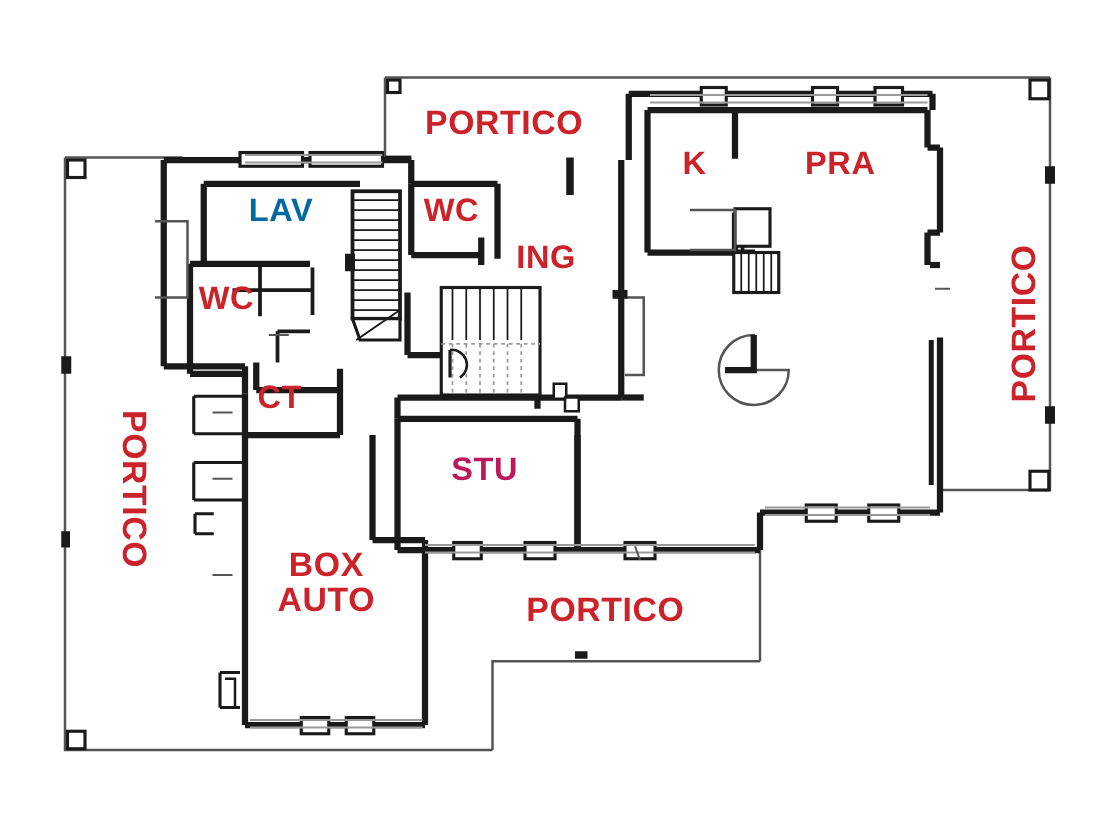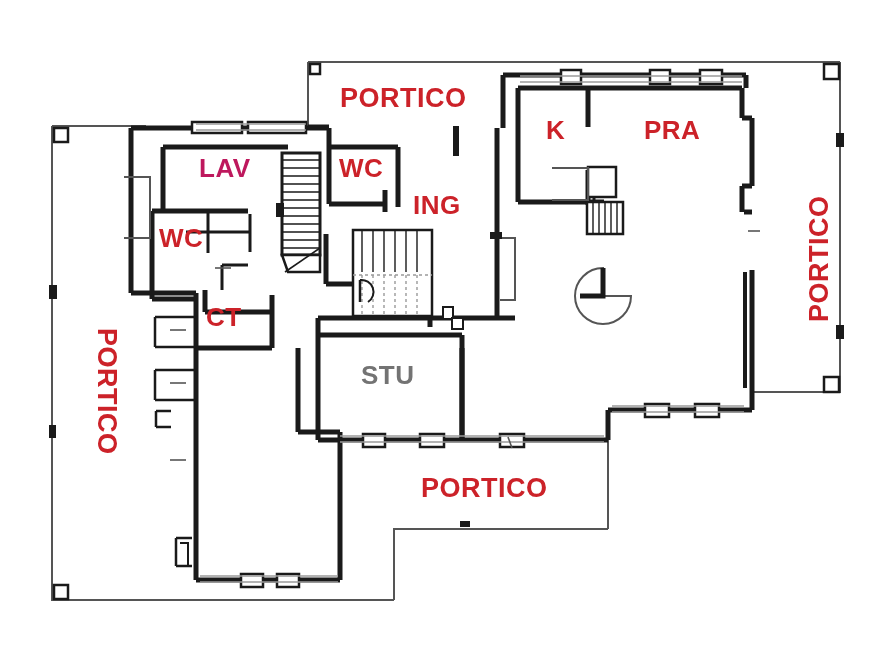--- a/index.html
+++ b/index.html
@@ -250,37 +250,39 @@
       <path d="M170,383 L186,383"></path>
       <path d="M170,460 L186,460"></path>
       <path d="M215,268 L231,268"></path>
       <path d="M748,231 L760,231"></path>
       <path d="M508,437 L512,448"></path>
     </g>
   </svg>
 
   <div class="room-label lbl-lg" style="left: 340px; top: 84px; color: rgb(204, 34, 41);">PORTICO</div>
 
-  <div class="room-label lbl-md" style="left: 199px; top: 155px; color: #be185d;">LAV</div>
+  <div class="room-label lbl-md" style="left: 199px; top: 155px; color: #0369a1;">LAV</div>
 
   <div class="room-label lbl-md" style="left: 339px; top: 155px; color: rgb(204, 34, 41);">WC</div>
 
   <div class="room-label lbl-md" style="left: 159px; top: 225px; color: rgb(204, 34, 41);">WC</div>
 
   <div class="room-label lbl-md" style="left: 413px; top: 192px; color: rgb(204, 34, 41);">ING</div>
 
   <div class="room-label lbl-md" style="left: 206px; top: 304px; color: rgb(204, 34, 41);">CT</div>
 
   <div class="room-label lbl-md" style="left: 546px; top: 117px; color: rgb(204, 34, 41);">K</div>
 
   <div class="room-label lbl-md" style="left: 644px; top: 117px; color: rgb(204, 34, 41);">PRA</div>
 
 
-  <div class="room-label lbl-md" style="left: 361px; top: 362px; color: #737373;">STU</div>
-
+  <div class="room-label lbl-md" style="left: 361px; top: 362px; color: #be185d;">STU</div>
+
+  <div class="room-label lbl-lg two-line" style="left: 222px; top: 438px; color: rgb(204, 34, 41);">BOX
+AUTO</div>
 
   <div class="room-label lbl-lg" style="left: 421px; top: 474px; color: rgb(204, 34, 41);">PORTICO</div>
 
   <div class="room-label lbl-lg rot-cw" style="left: 121px; top: 328px; color: rgb(204, 34, 41);">PORTICO</div>
 
   <div class="room-label lbl-lg rot-ccw" style="left: 805px; top: 322px; color: rgb(204, 34, 41);">PORTICO</div>
 
 </div>
 
 </body></html>

